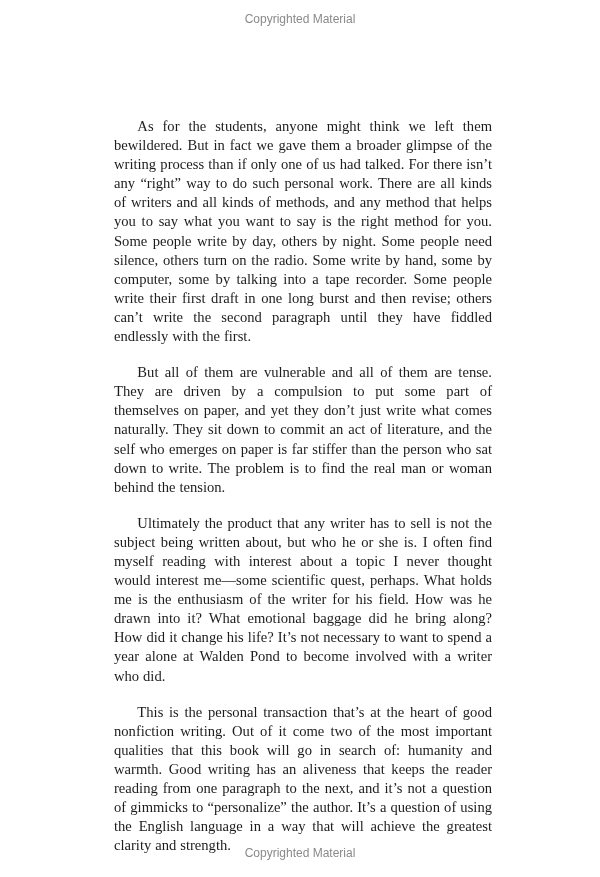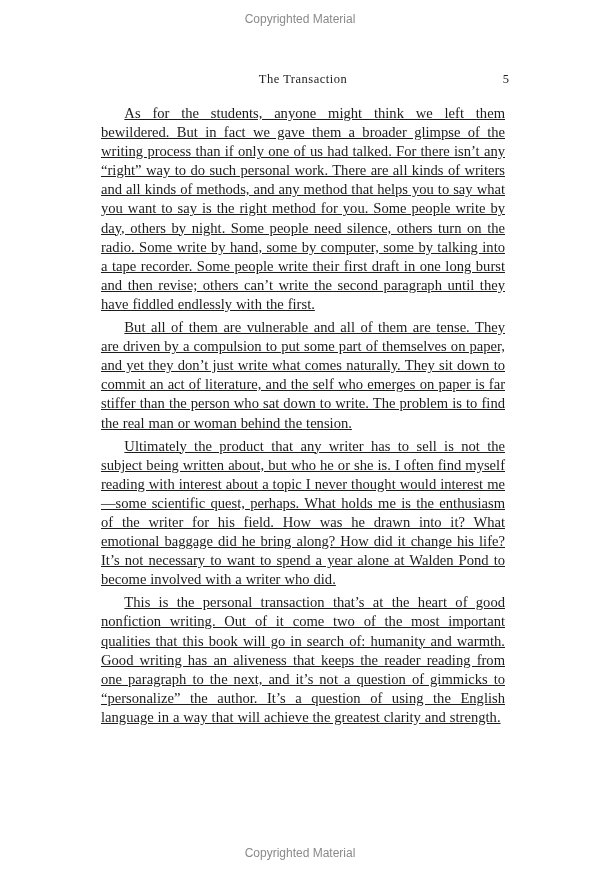--- a/index.html
+++ b/index.html
@@ -52,37 +52,32 @@
     position: absolute;
     top: 100px;
     left: 97px;
     width: 412px;
     font-size: 14.6px;
     line-height: 19.1px;
     text-align: justify;
     color: #1c1c1c;
   }
   .body-text p {
-    margin: 4px;
+    margin: 17px;
     text-indent: 1.6em;
     word-spacing: 0.02em;
-    text-decoration: underline;
   }
 </style>
 </head>
 <body>
 
 <div class="page">
 
   <div class="copyright-notice copyright-top">Copyrighted Material</div>
 
-  <div class="running-header">
-    <span class="chapter-title">The Transaction</span>
-    <span class="page-number">5</span>
-  </div>
 
   <div class="body-text">
     <p>As for the students, anyone might think we left them bewildered. But in fact we gave them a broader glimpse of the writing process than if only one of us had talked. For there isn’t any “right” way to do such personal work. There are all kinds of writers and all kinds of methods, and any method that helps you to say what you want to say is the right method for you. Some people write by day, others by night. Some people need silence, others turn on the radio. Some write by hand, some by computer, some by talking into a tape recorder. Some people write their first draft in one long burst and then revise; others can’t write the second paragraph until they have fiddled endlessly with the first.</p>
     <p>But all of them are vulnerable and all of them are tense. They are driven by a compulsion to put some part of themselves on paper, and yet they don’t just write what comes naturally. They sit down to commit an act of literature, and the self who emerges on paper is far stiffer than the person who sat down to write. The problem is to find the real man or woman behind the tension.</p>
     <p>Ultimately the product that any writer has to sell is not the subject being written about, but who he or she is. I often find myself reading with interest about a topic I never thought would interest me—some scientific quest, perhaps. What holds me is the enthusiasm of the writer for his field. How was he drawn into it? What emotional baggage did he bring along? How did it change his life? It’s not necessary to want to spend a year alone at Walden Pond to become involved with a writer who did.</p>
     <p>This is the personal transaction that’s at the heart of good nonfiction writing. Out of it come two of the most important qualities that this book will go in search of: humanity and warmth. Good writing has an aliveness that keeps the reader reading from one paragraph to the next, and it’s not a question of gimmicks to “personalize” the author. It’s a question of using the English language in a way that will achieve the greatest clarity and strength.</p>
   </div>
 
   <div class="copyright-notice copyright-bottom">Copyrighted Material</div>
 

